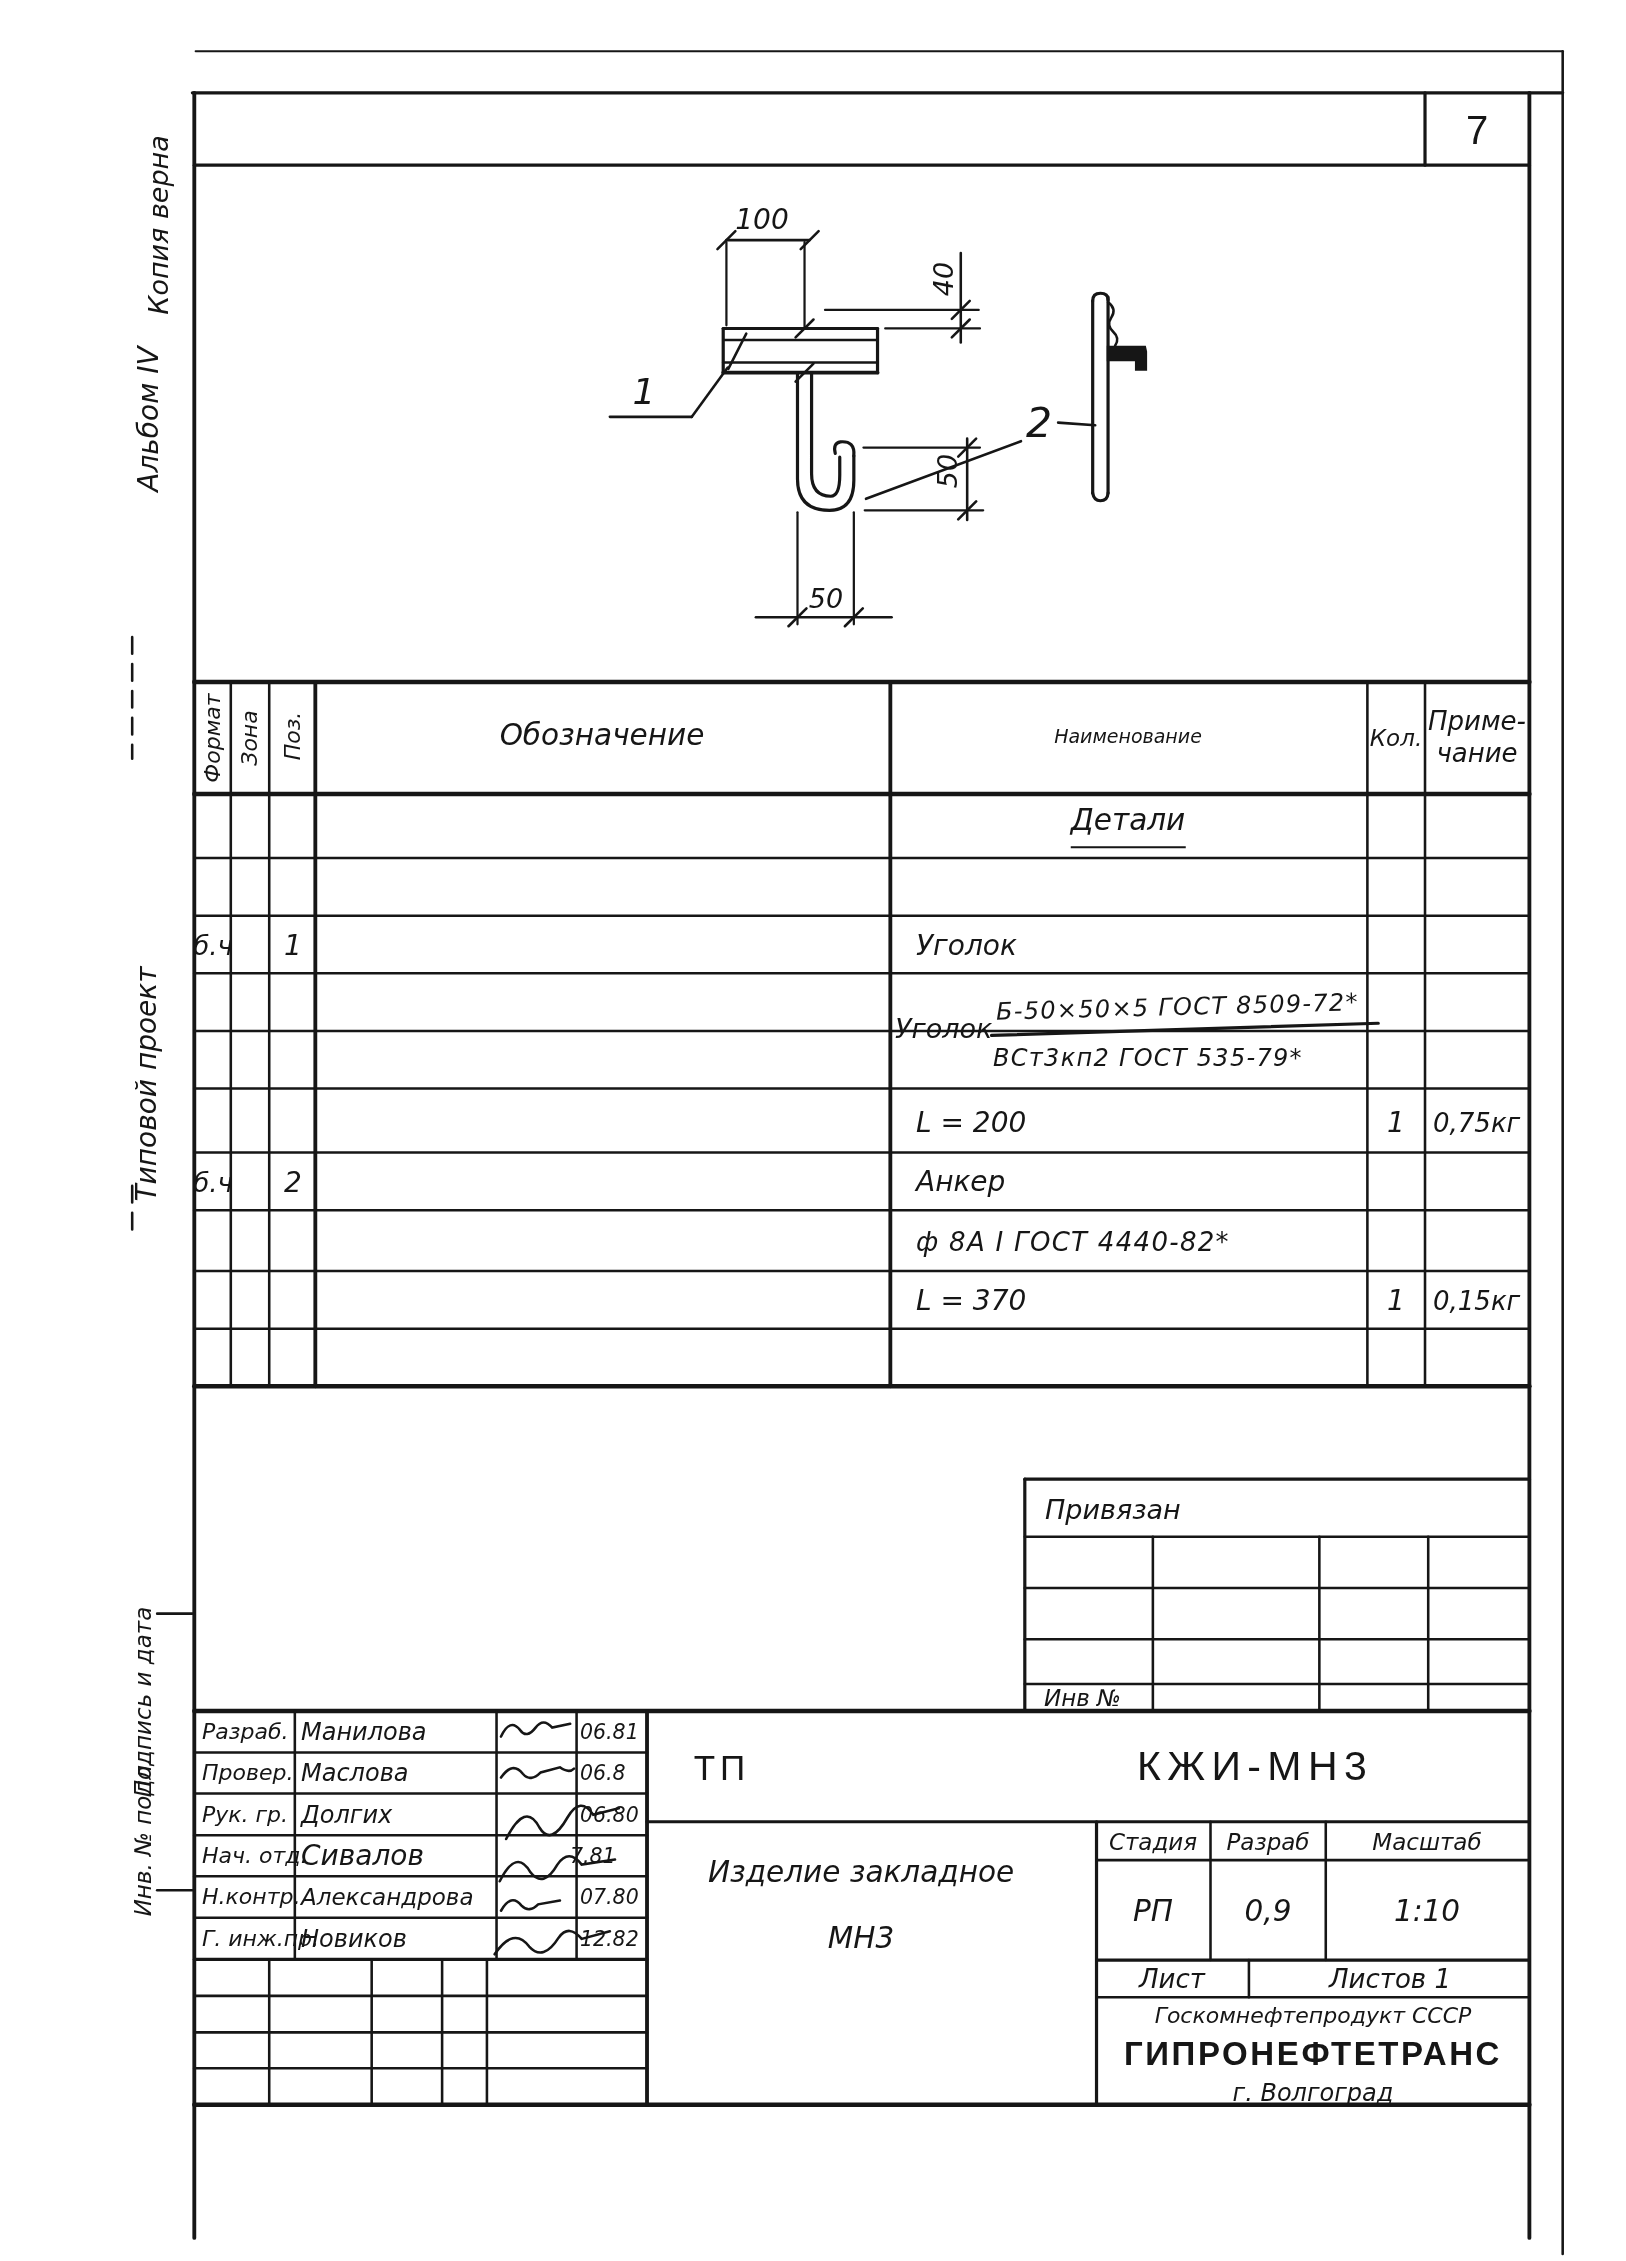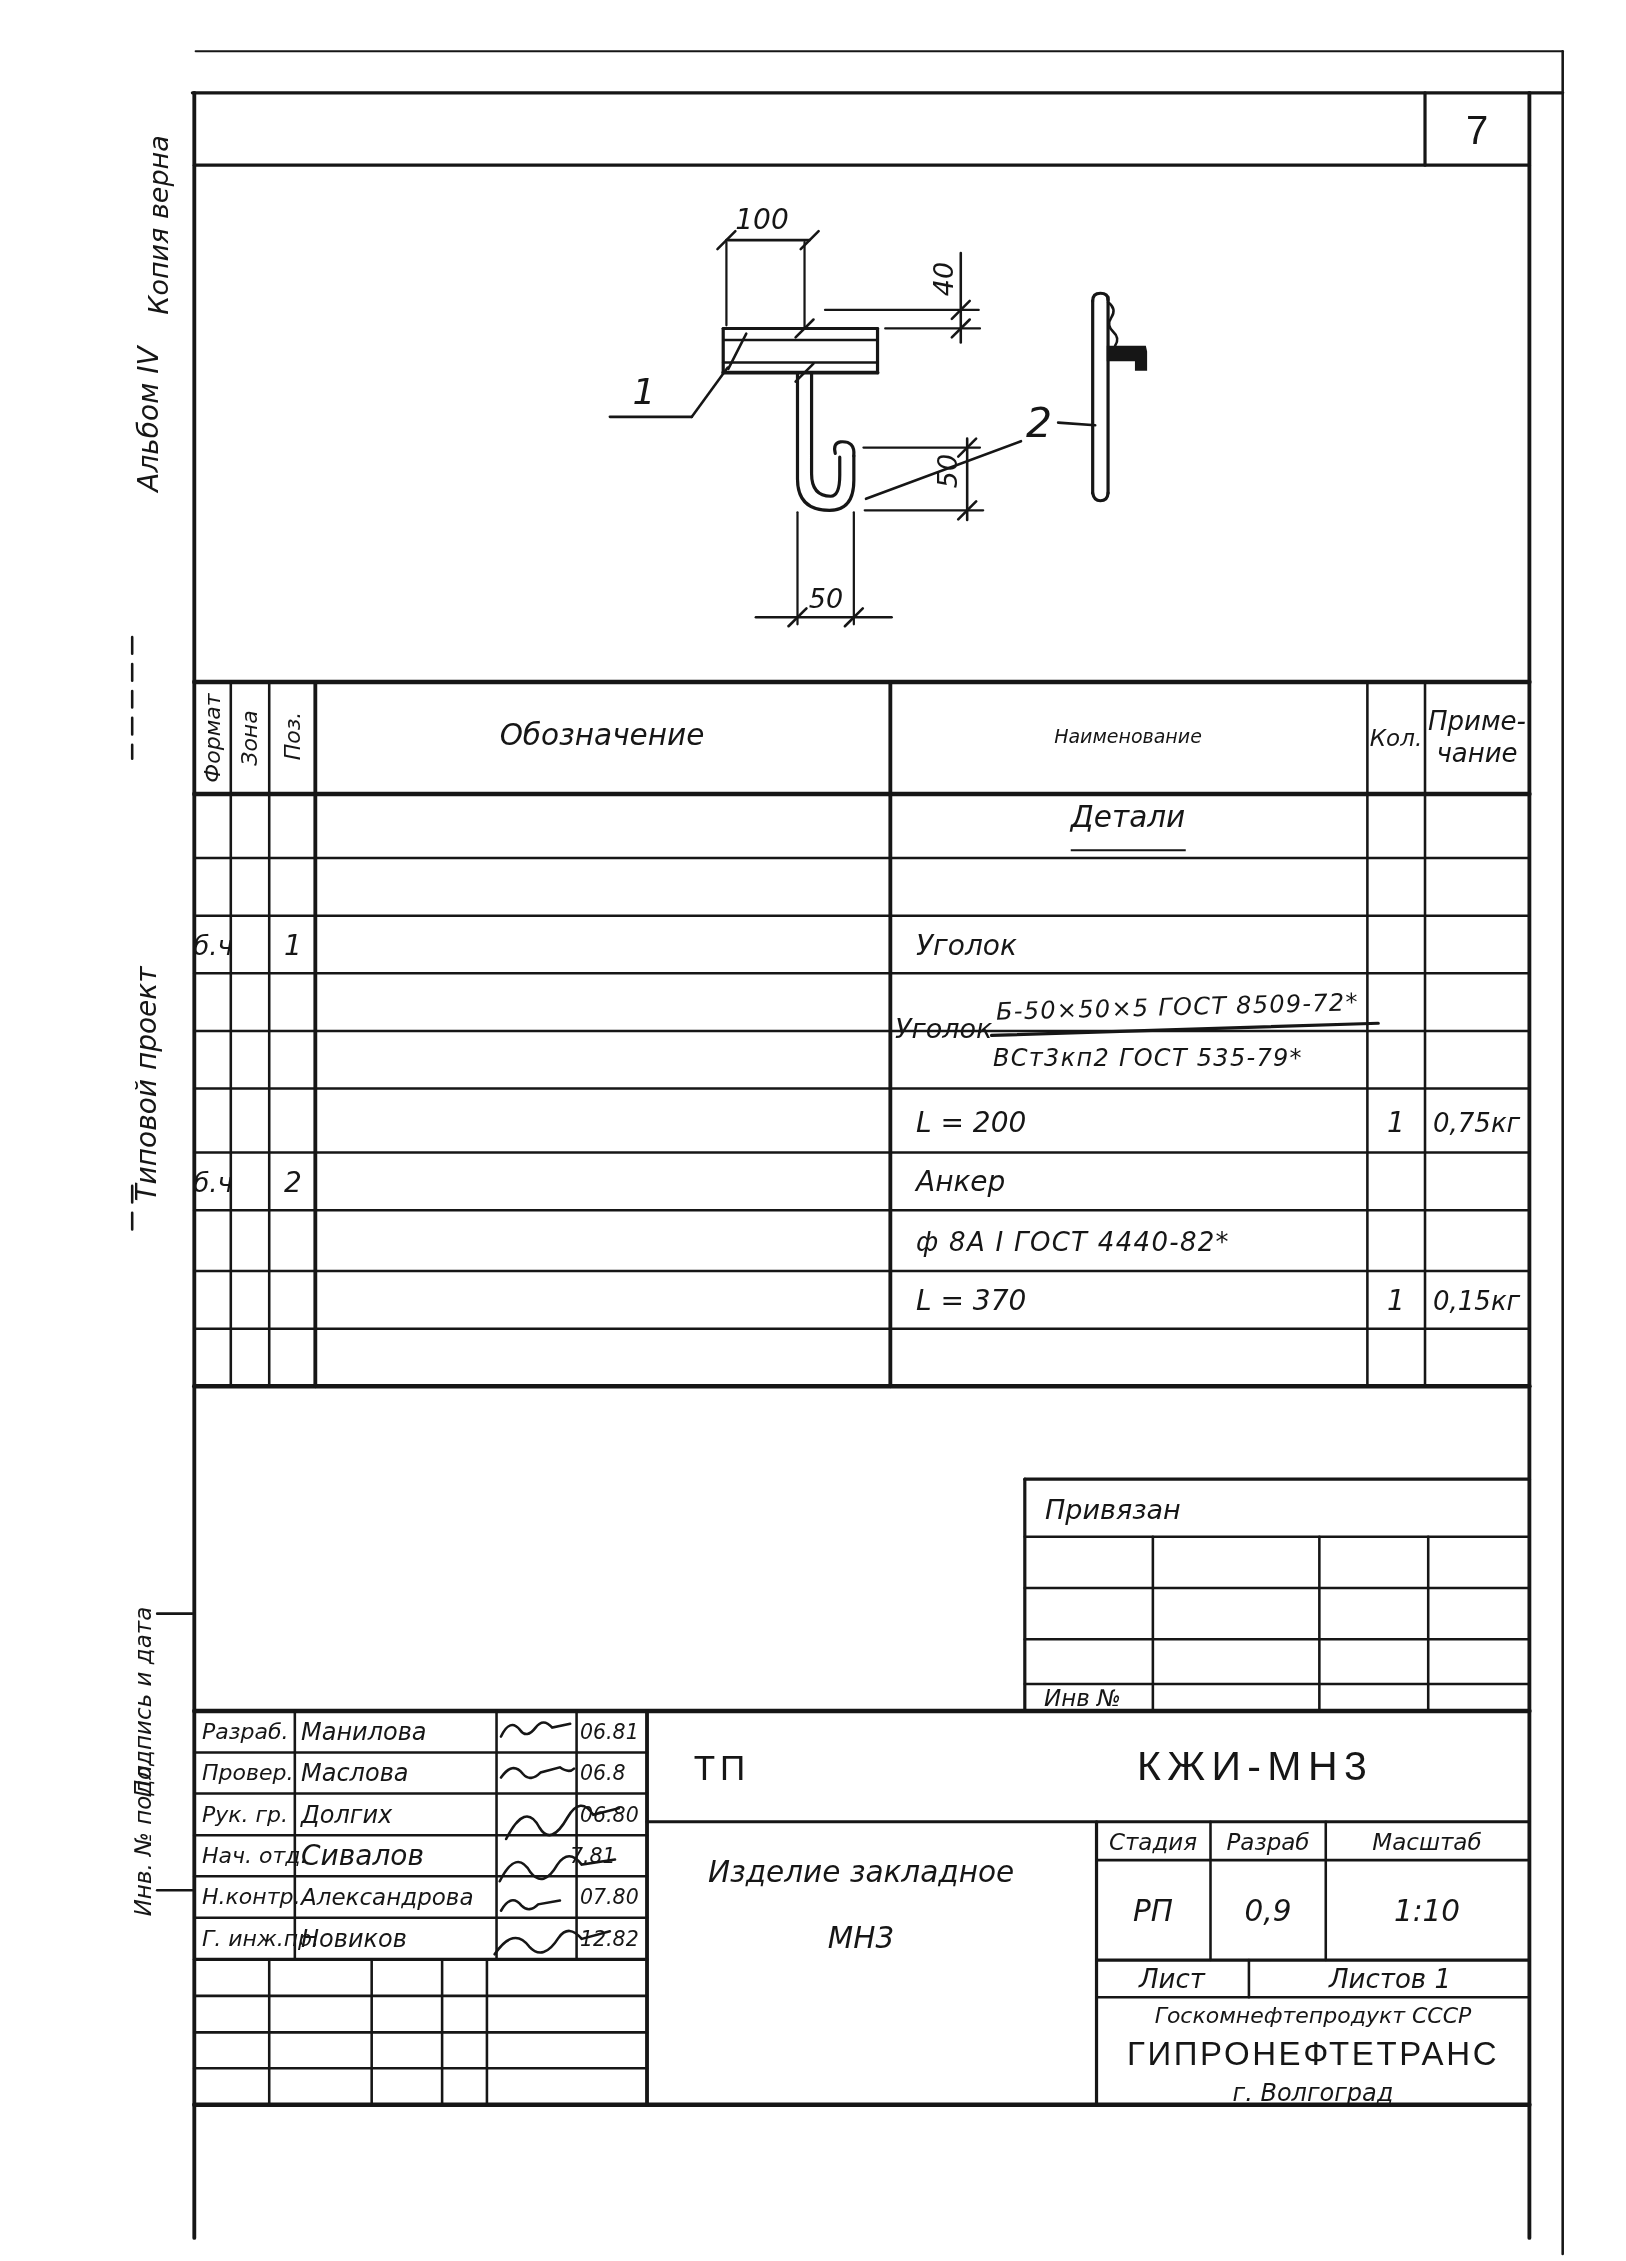--- a/index.html
+++ b/index.html
@@ -8,21 +8,21 @@
     font-family:"DejaVu Sans",sans-serif;color:#161616;overflow:hidden;
   }
   svg.linework{position:absolute;left:0;top:0}
   .t{position:absolute;white-space:nowrap;line-height:1;color:#161616}
   .c{transform:translate(-50%,-50%)}
   .l{transform:translate(0,-50%)}
   .v{transform:translate(-50%,-50%) rotate(-90deg)}
   .tilt{transform:translate(0,-50%) rotate(-1.5deg)}
   .it{font-style:italic;font-family:"DejaVu Sans",sans-serif}
   .blk{font-family:"Liberation Sans",sans-serif}
-  .u{border-bottom:2.6px solid #161616;padding-bottom:16px}
+  .u{border-bottom:2.6px solid #161616;padding-bottom:10px}
 </style>
 </head>
 <body>
 
 <svg class="linework" width="1627" height="2261" viewBox="0 0 2540 3531" stroke="#161616" fill="none" stroke-linecap="round">
 
   <g>
     <line x1="305" y1="80" x2="2440" y2="80" stroke-width="3"></line>
     <line x1="300" y1="145" x2="2440" y2="145" stroke-width="5"></line>
     <line x1="303" y1="258" x2="2388" y2="258" stroke-width="5"></line>
@@ -247,21 +247,21 @@
 <div class="t c it" style="left:1268px;top:1842px;font-size:23px">Разраб</div>
 <div class="t c it" style="left:1427px;top:1842px;font-size:23px">Масштаб</div>
 <div class="t c it" style="left:1153px;top:1912px;font-size:29.5px">РП</div>
 <div class="t c it" style="left:1268px;top:1912px;font-size:29.5px">0,9</div>
 <div class="t c it" style="left:1427px;top:1912px;font-size:29.5px">1:10</div>
 
 <div class="t c it" style="left:1172px;top:1979px;font-size:26px">Лист</div>
 <div class="t c it" style="left:1390px;top:1979px;font-size:26px">Листов 1</div>
 
 <div class="t c it" style="left:1313px;top:2016px;font-size:22px">Госкомнефтепродукт СССР</div>
-<div class="t c blk" style="left:1313px;top:2053px;font-size:33px;font-weight:normal;letter-spacing:2.6px">ГИПРОНЕФТЕТРАНС</div>
+<div class="t c blk" style="left:1313px;top:2053px;font-size:33px;font-weight:bold;letter-spacing:2.6px">ГИПРОНЕФТЕТРАНС</div>
 <div class="t c it" style="left:1313px;top:2093px;font-size:24px">г. Волгоград</div>
 
 <div class="t l it" style="left:202px;top:1732px;font-size:22px">Разраб.</div>
 <div class="t l it" style="left:301px;top:1732px;font-size:24px">Манилова</div>
 <div class="t l it" style="left:580px;top:1732px;font-size:20.5px">06.81</div>
 
 <div class="t l it" style="left:202px;top:1773px;font-size:22px">Провер.</div>
 <div class="t l it" style="left:301px;top:1773px;font-size:24px">Маслова</div>
 <div class="t l it" style="left:580px;top:1773px;font-size:20.5px">06.8</div>
 

